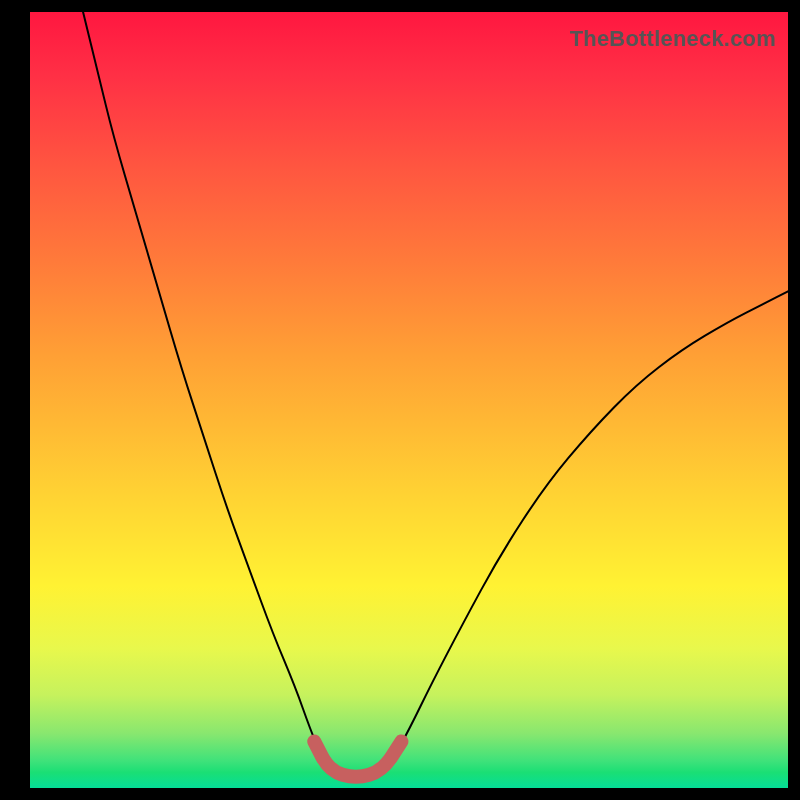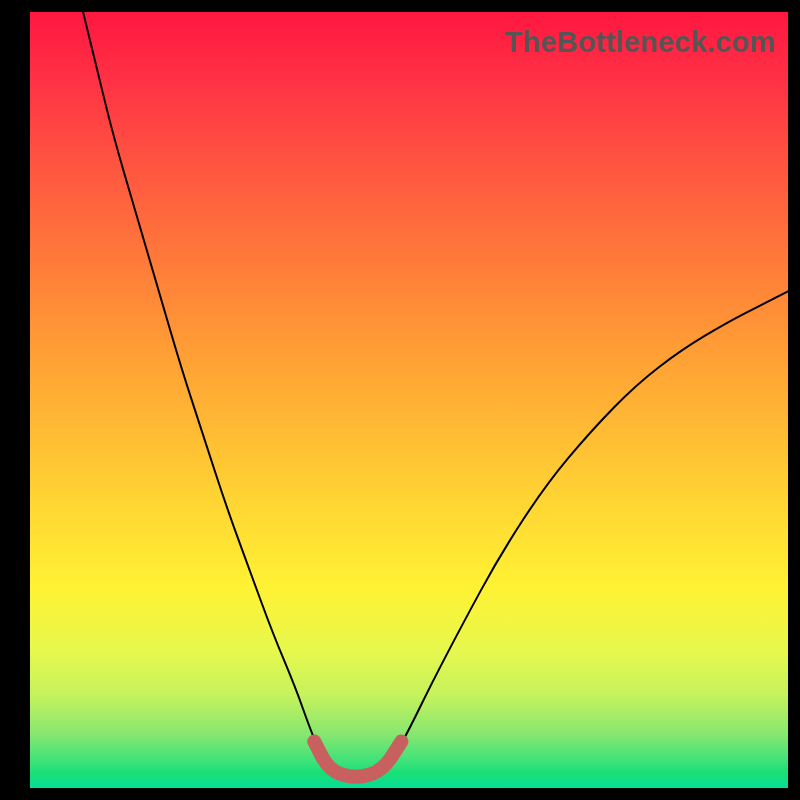--- a/index.html
+++ b/index.html
@@ -39,21 +39,21 @@
       #3fe27a 96.5%,
       #1adf75 98%,
       #05dd97 100%
     );
   }
   .watermark {
     position: absolute;
     top: 14px;
     right: 12px;
     color: #555;
-    font-size: 29px;
+    font-size: 22px;
     font-weight: 600;
     letter-spacing: 0.2px;
     pointer-events: none;
     user-select: none;
   }
   svg.curve {
     position: absolute;
     left: 0;
     top: 0;
     width: 758px;

